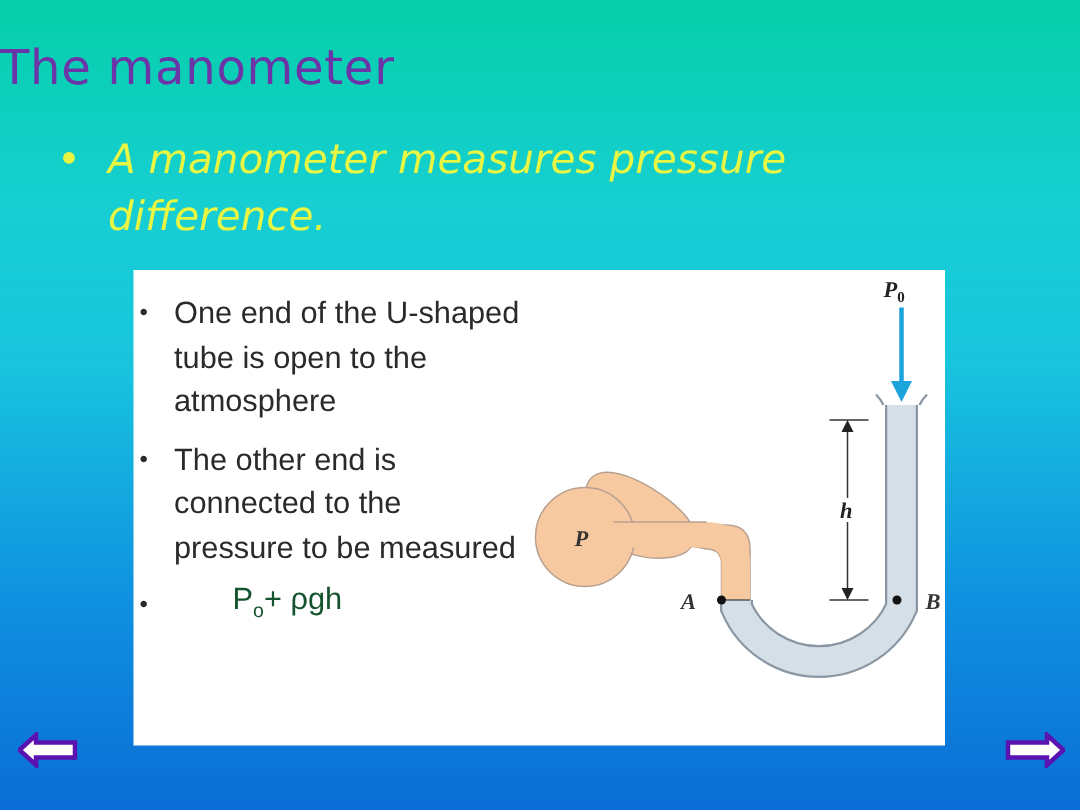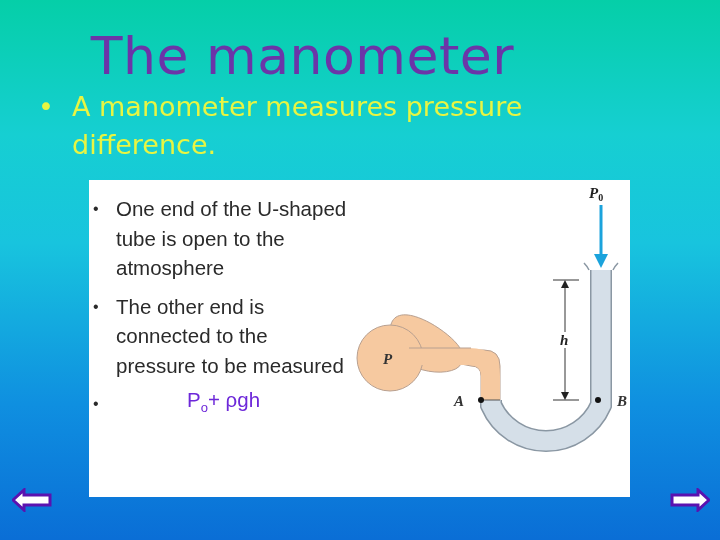--- a/index.html
+++ b/index.html
@@ -2,40 +2,40 @@
 <html><head>
 <meta charset="utf-8">
 <style>
   html, body { margin:0; padding:0; }
   body {
     width:720px; height:540px; overflow:hidden; position:relative;
     background: linear-gradient(180deg, #05cfa8 0%, #16cfd2 25%, #18c4de 45%, #0f8fe0 75%, #0a6ed6 100%);
     font-family: "DejaVu Sans", sans-serif;
   }
   .title {
-    position:absolute; left:0; width:605px; top:26px; text-align:center;
-    font-size:52px; color:#6b35a8; letter-spacing:0.5px;
+    position:absolute; left:0; width:605px; top:26px; 
+    font-size:32px; color:#6b35a8; letter-spacing:0.5px;
   }
   .bullet-main {
     position:absolute; left:38px; top:88px; width:600px;
     font-size:27px; line-height:38px; color:#e8f542;
   }
   .bullet-main .dot { position:absolute; left:0; top:0; }
-  .bullet-main .txt { position:absolute; left:34px; top:0; width:560px; }
+  .bullet-main .txt { position:absolute; left:34px; top:0; width:560px;font-style:italic; }
   .panel {
     position:absolute; left:89px; top:180px; width:541px; height:317px;
     background:#ffffff;
   }
   .left-list {
     position:absolute; left:0; top:14px; width:260px;
     font-family:"Liberation Sans", sans-serif; font-size:20.5px; line-height:29.5px; color:#2a2a2a;
   }
   .item { position:relative; padding-left:27px; margin-bottom:9px; }
   .item .b { position:absolute; left:4px; top:0; font-size:16px; }
-  .formula { padding-left:98px; font-family:"Liberation Sans", sans-serif; font-size:20.5px; color:#6d28d9; margin-top:-4px; }
+  .formula { padding-left:66px; font-family:"Liberation Sans", sans-serif; font-size:20.5px; color:#14532d; margin-top:-4px; }
   .formula sub { font-size:13px; }
   svg.diagram { position:absolute; left:0; top:0; }
   .nav {
     position:absolute; top:488px; width:40px; height:24px; cursor:pointer;
   }
   .nav.prev { left:12px; }
   .nav.next { left:670px; }
 </style>
 </head>
 <body>

